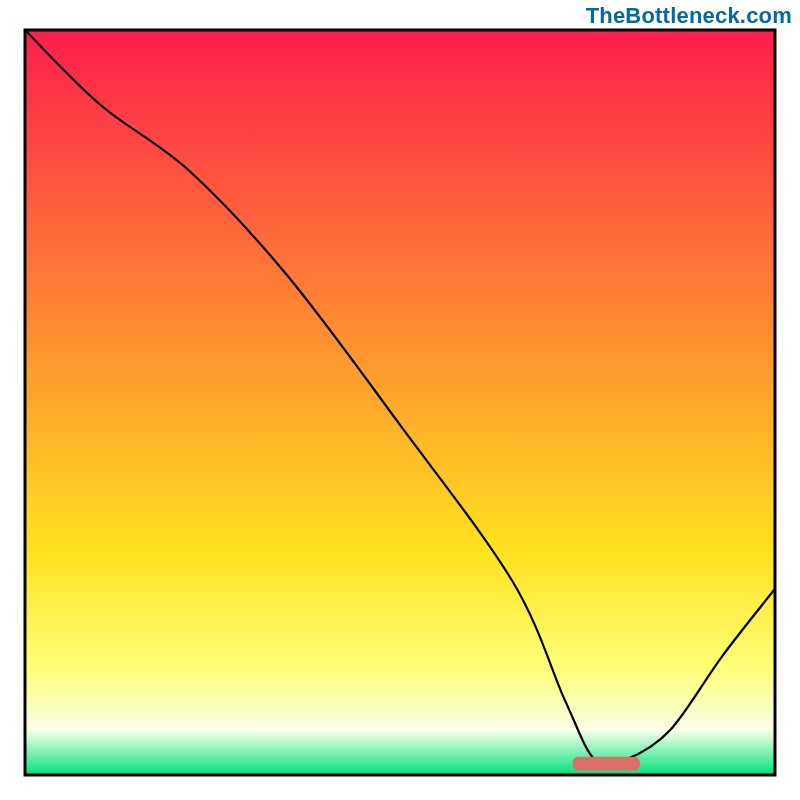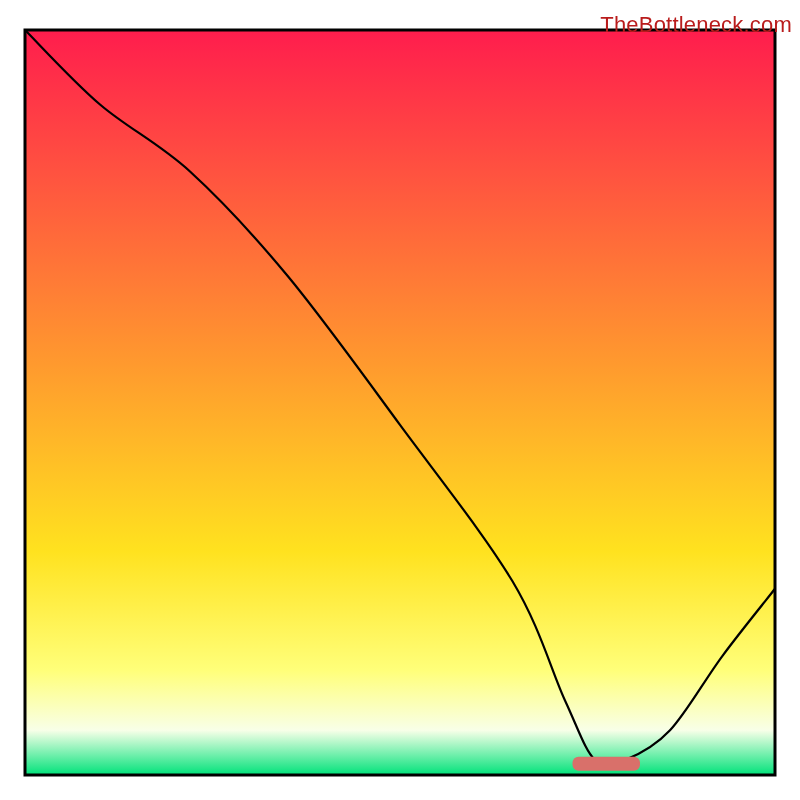--- a/index.html
+++ b/index.html
@@ -10,25 +10,25 @@
     background: #ffffff;
     font-family: Arial, Helvetica, sans-serif;
   }
   .container {
     position: relative;
     width: 800px;
     height: 800px;
   }
   .watermark {
     position: absolute;
-    top: 12px;
+    top: 3px;
     right: 8px;
-    color: #b91c1c;
+    color: #0369a1;
     font-size: 22px;
-    font-weight: 400;
+    font-weight: 700;
     letter-spacing: 0.2px;
     z-index: 200;
   }
   svg.plot {
     position: absolute;
     top: 0;
     left: 0;
     width: 800px;
     height: 800px;
   }

